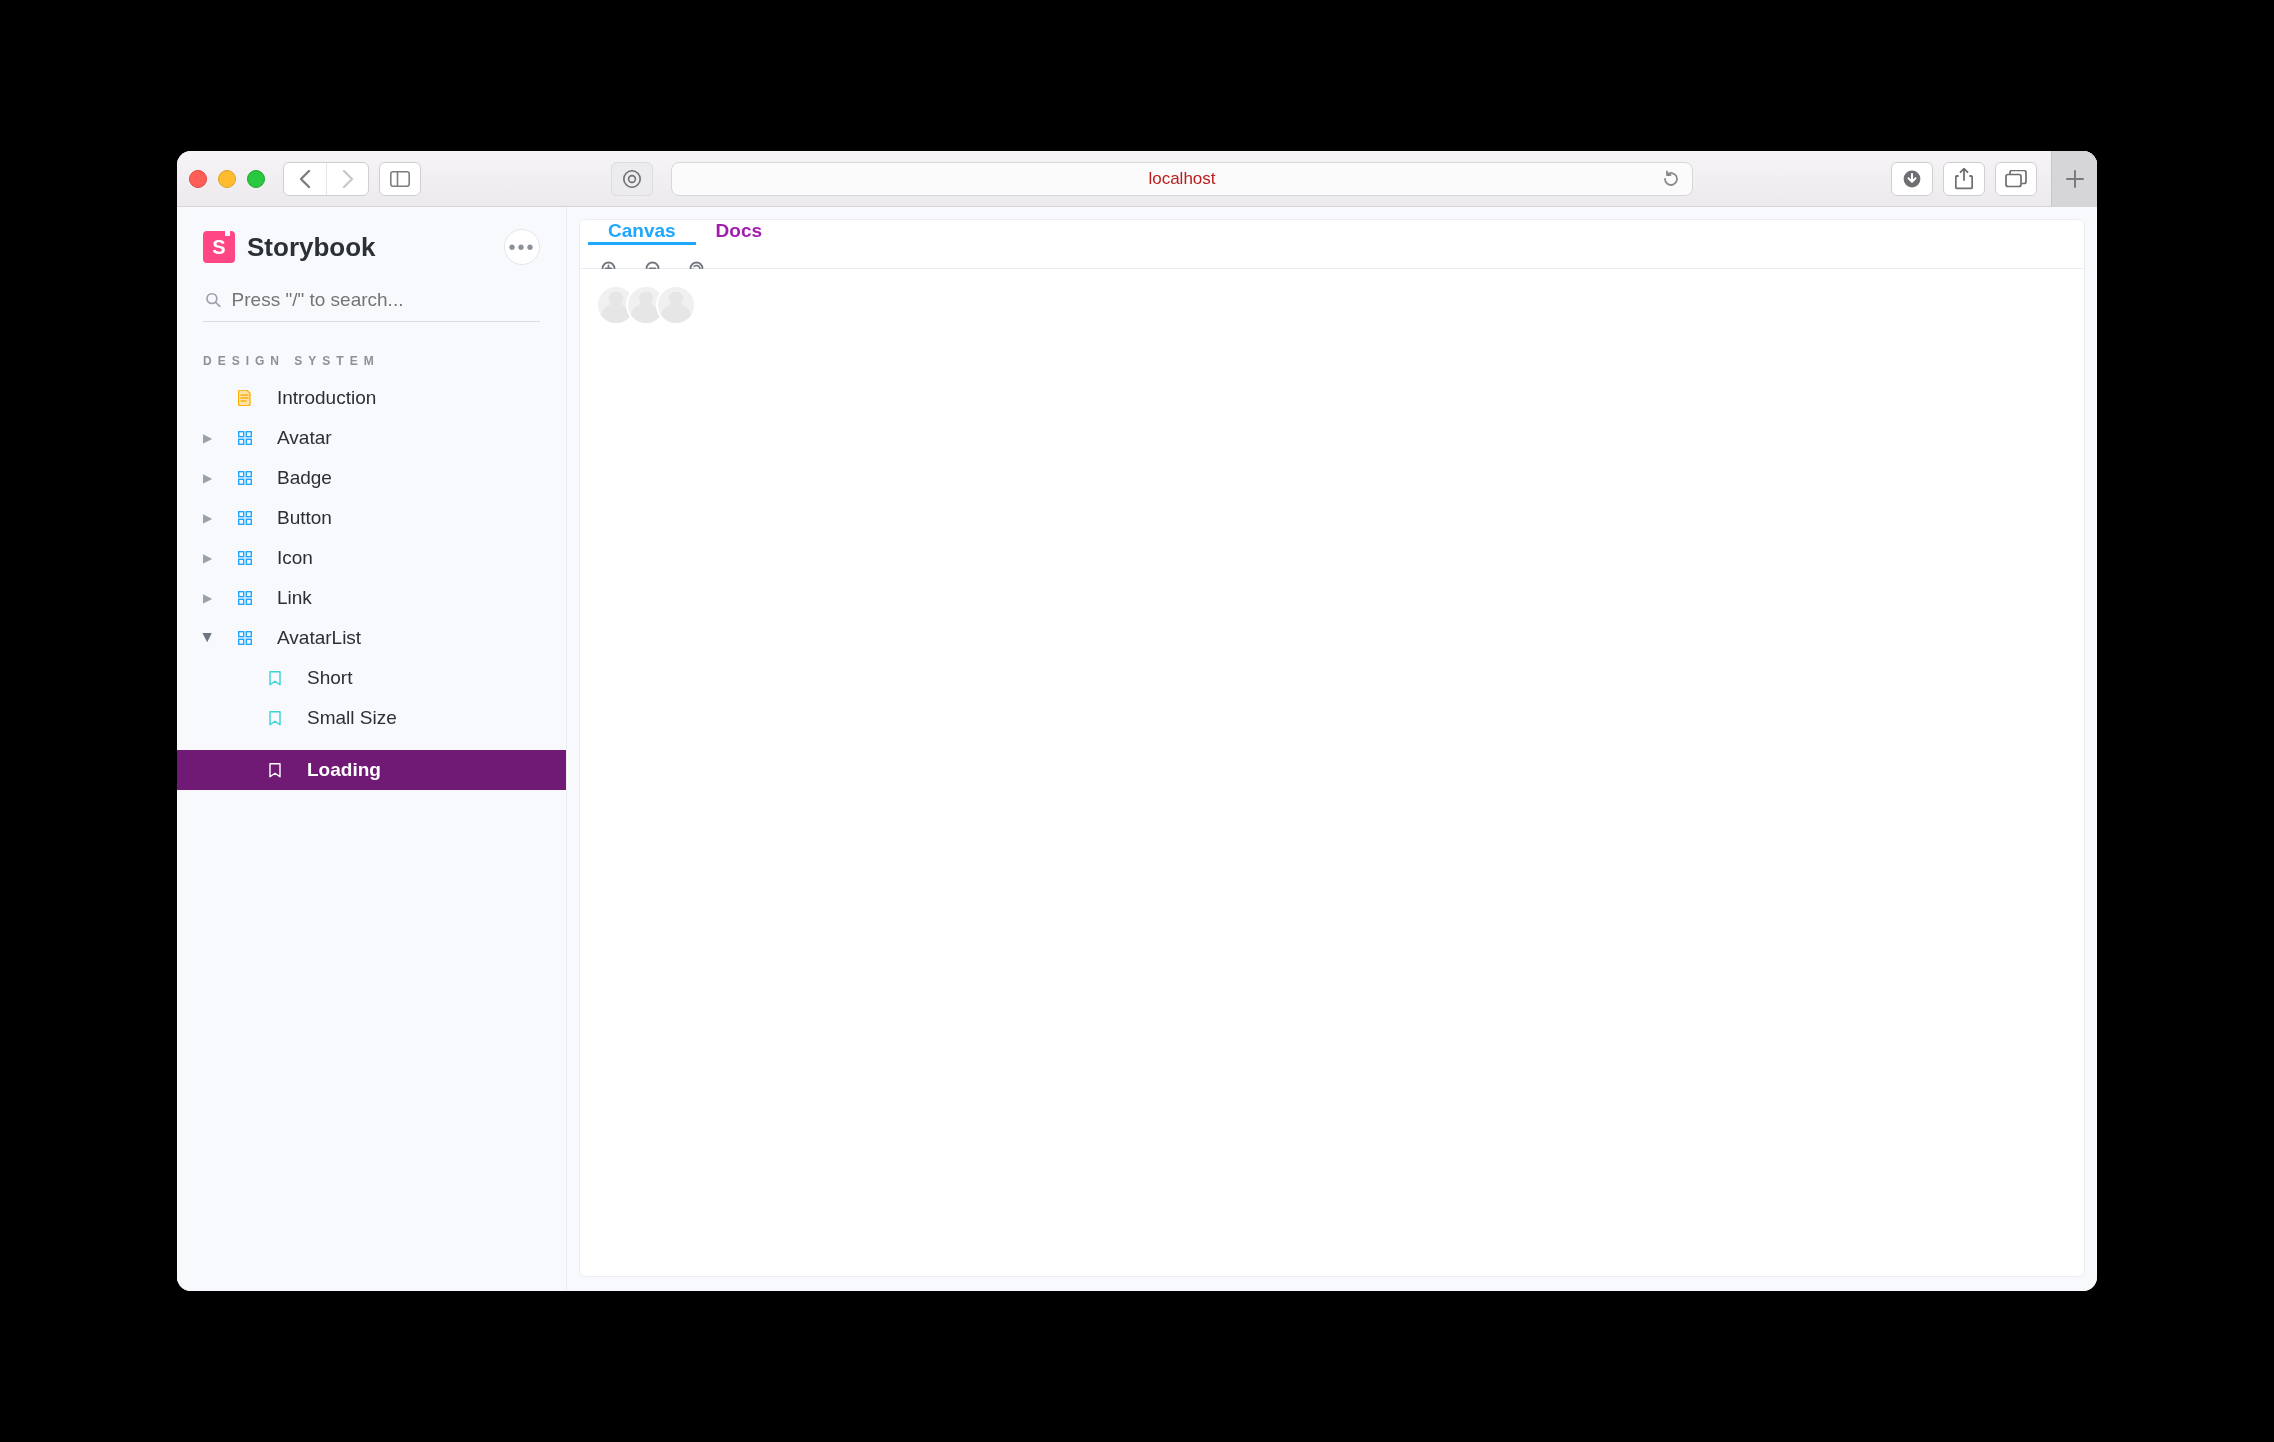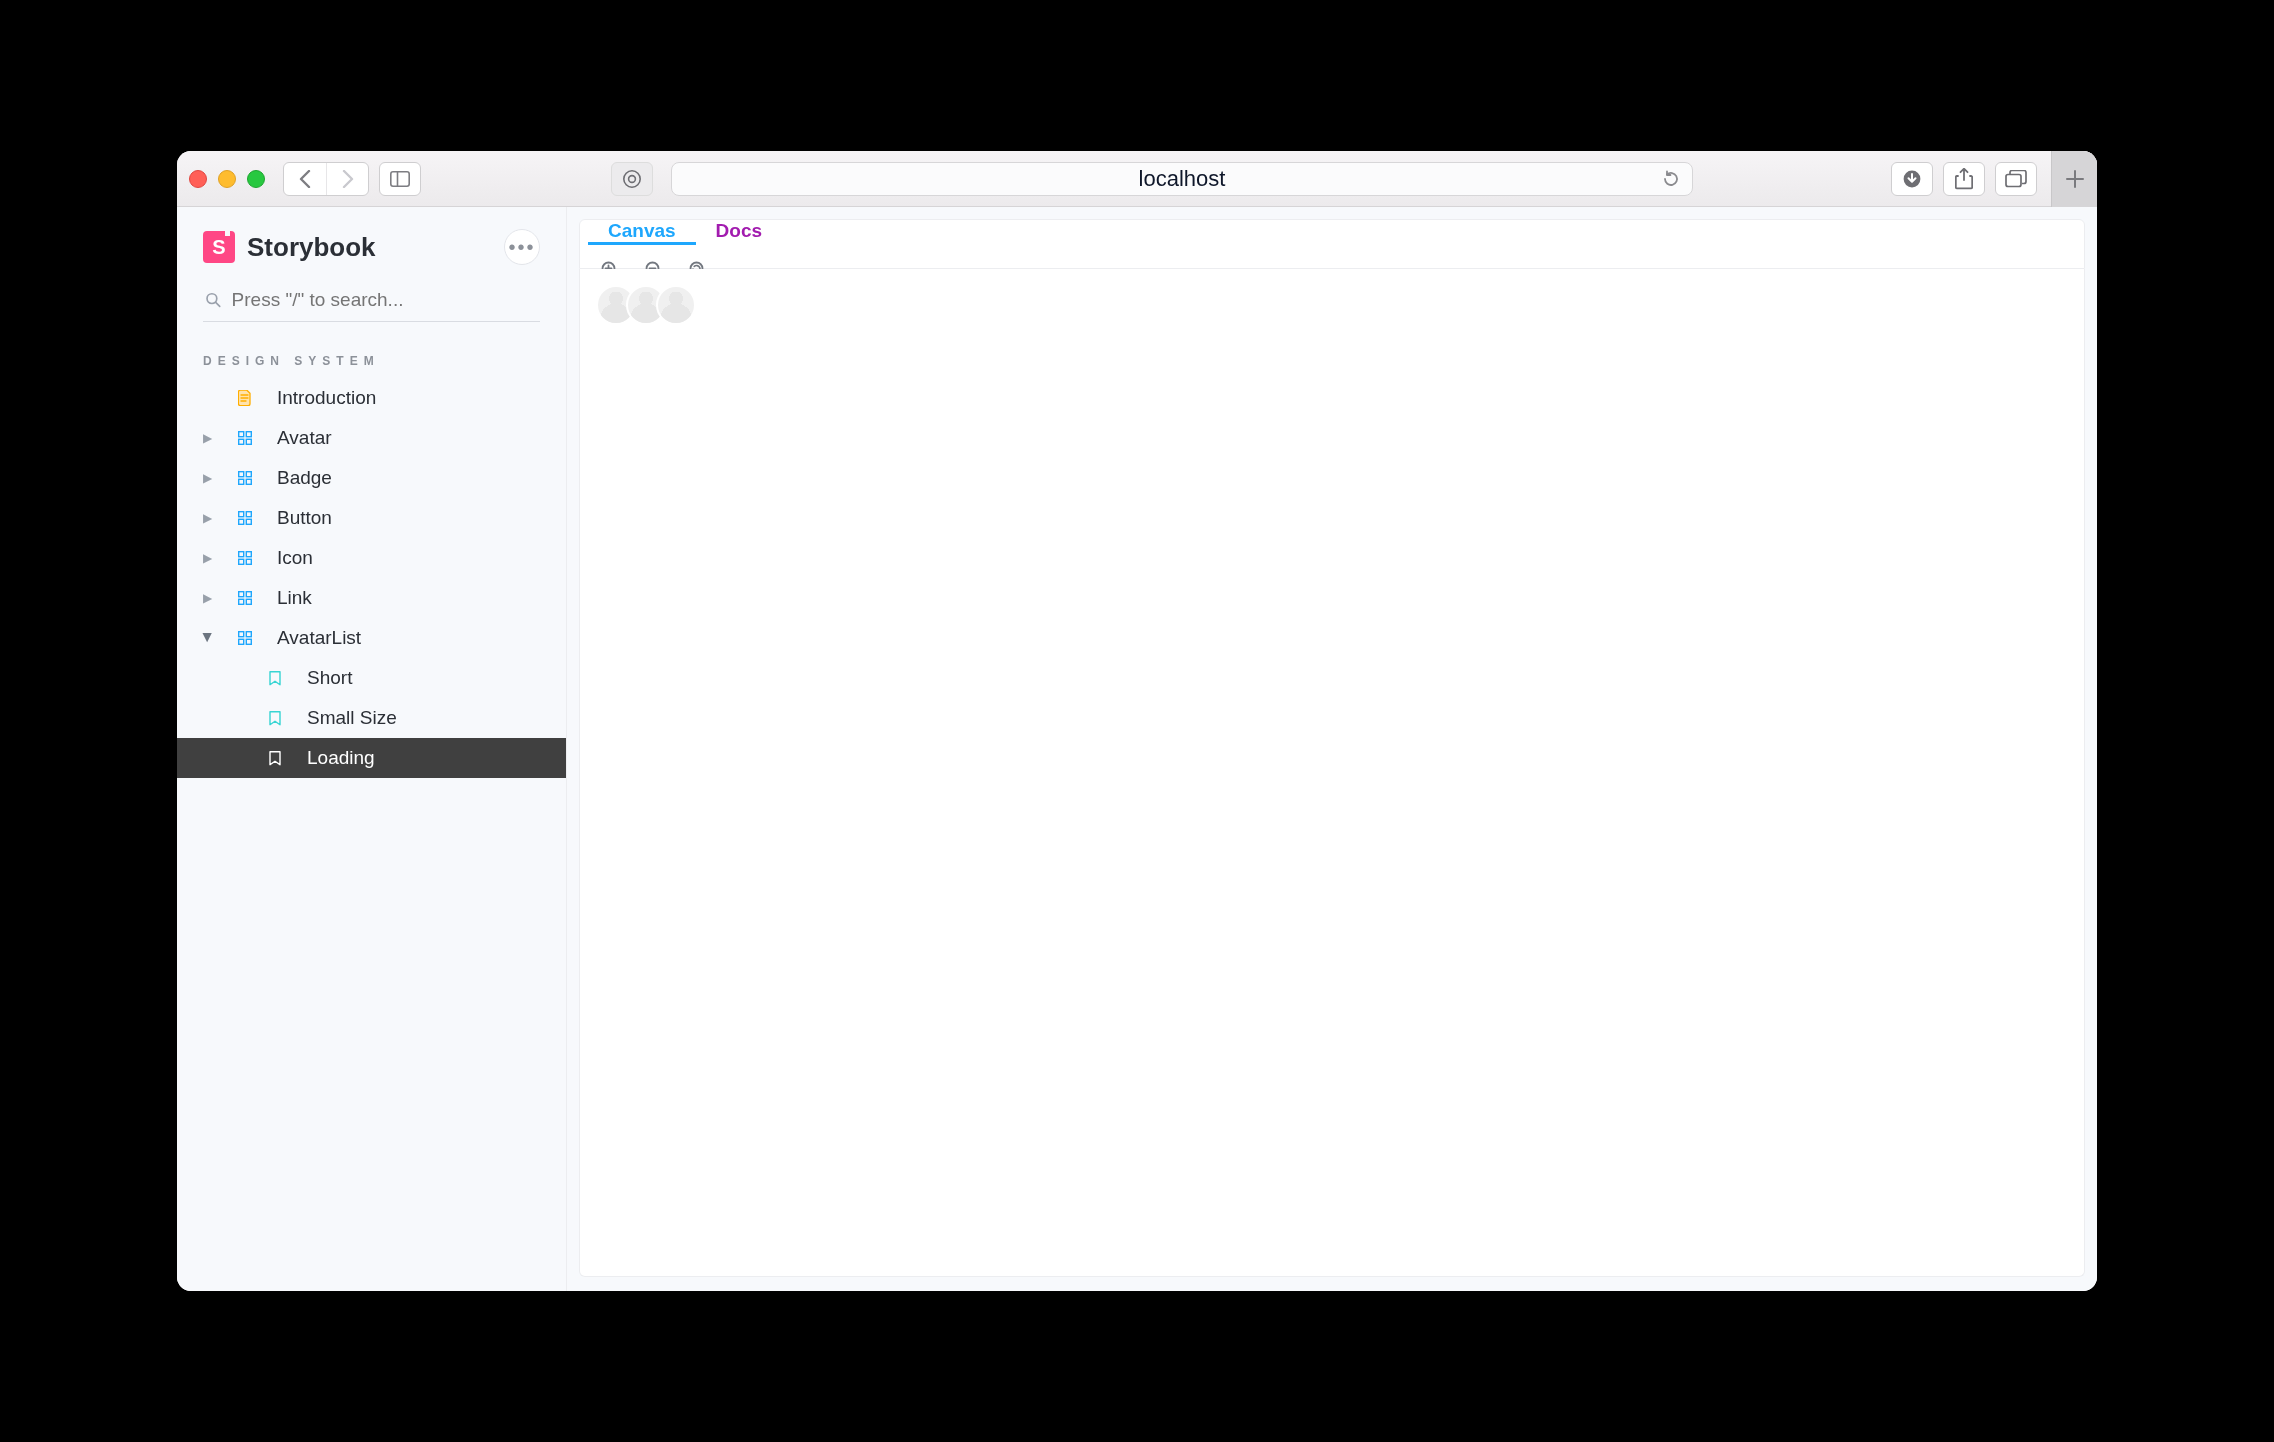--- a/index.html
+++ b/index.html
@@ -51,22 +51,22 @@
   .tb-btn.group { padding:0; display:flex; }
   .tb-btn.group .half { width:42px; height:100%; display:flex; align-items:center; justify-content:center; }
   .tb-btn.group .half + .half { border-left:1px solid #e7e6e8; }
   .tb-url {
     flex: 1;
     height: 34px;
     border-radius: 8px;
     background:#fbfbfc;
     border:1px solid #d7d6d8;
     display:flex; align-items:center; justify-content:center;
-    color:#0f172a;
-    font-size:22px;
+    color:#b91c1c;
+    font-size:17px;
     position:relative;
     margin:0 8px;
   }
   .tb-url .reload { position:absolute; right:12px; color:#8a8a8e; }
   .tabs-plus {
     width: 46px; height: 56px;
     background: #d6d5d7;
     display:flex; align-items:center; justify-content:center;
     margin: -12px -12px -12px 4px;
     border-left:1px solid #c8c7c9;
@@ -132,21 +132,21 @@
   .row .caret{ width:10px; color:#98a0aa; font-size:12px;}
   .row.no-caret .caret{ visibility:hidden; }
   .row .ico{ width:16px; display:flex; align-items:center; justify-content:center;}
   .row .label{ }
   .doc-ico{ color:#ffae00; }
   .comp-ico{ color:#1ea7fd; }
   .story-ico{ color:#37d5d3; }
   .row.expanded .caret{ transform: rotate(90deg); color:#6c7580;}
   .row.child{ padding-left:56px; }
   .row.active{
-    background:#404040; color:#fff; font-weight:400;
+    background:#701a75; color:#fff; font-weight:700;margin-top:12px;
   }
   .row.active .story-ico, .row.active .caret{ color:#fff;}
   .content{
     flex:1; display:flex; flex-direction:column; min-width:0;
     background:#f7f9fc;
     padding: 12px 12px 14px 12px;
   }
   .toolbar{
     height:50px;
     background:#fff;

